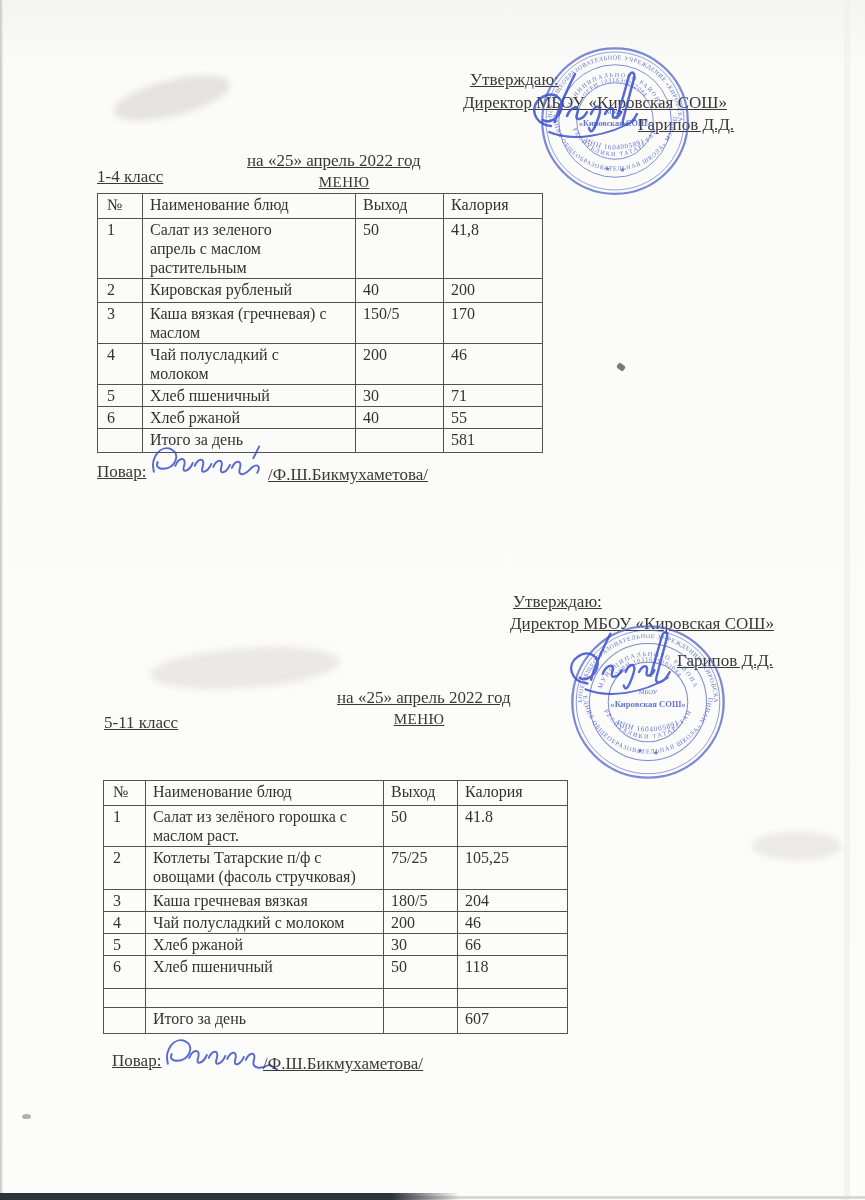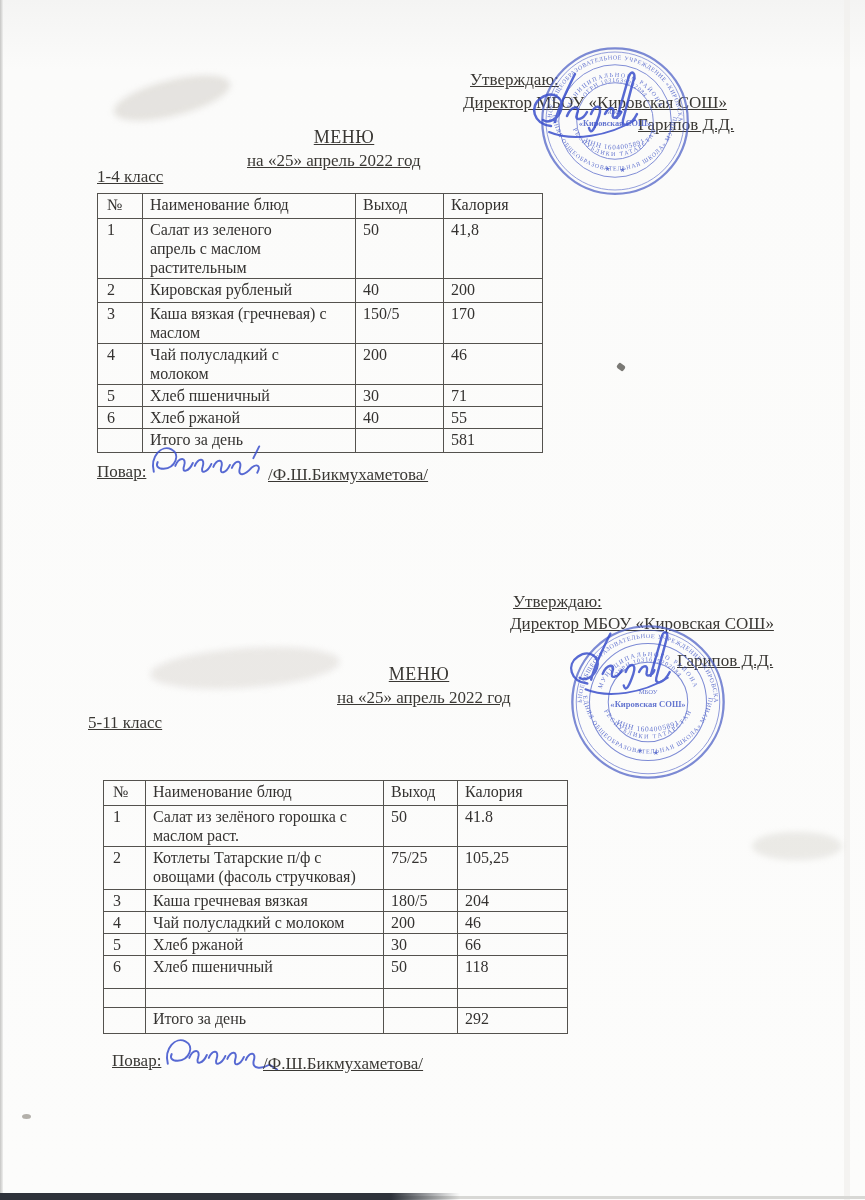--- a/index.html
+++ b/index.html
@@ -5,21 +5,21 @@
   html,body{margin:0;padding:0;background:#e8e8e6;}
   #page{
     position:relative;width:865px;height:1200px;overflow:hidden;
     background:linear-gradient(180deg,#f4f4f3 0px,#fbfbfa 70px,#fcfcfb 100%);
     font-family:"Liberation Serif","DejaVu Serif",serif;
     color:#35332f;
   }
   .abs{position:absolute;}
   .txt{white-space:nowrap;color:#3a3834;text-decoration:underline;}
   .t17{font-size:17px;}
-  .title{font-size:18px;letter-spacing:.5px;}
+  .title{font-size:15px;letter-spacing:.5px;margin-top:47px;}
   
   table.menu{border-collapse:collapse;table-layout:fixed;background:transparent;}
   table.menu td{
     border:1.6px solid #54524e;vertical-align:top;
     font-size:16px;line-height:19px;padding:1px 6px 1px 7px;
     color:#343230;white-space:pre-line;overflow:hidden;
   }
   table.menu td.num{padding-left:9px;}
   
   .h22 td{height:22px;} .h55 td{height:53px;} .h23 td{height:21px;}
@@ -217,21 +217,21 @@
       <path d="M46,50 C50,40 60,38 56,48 C53,56 62,54 66,46"></path>
       <path d="M70,48 C74,38 82,38 78,50 C74,62 70,70 68,62"></path>
       <path d="M84,48 C88,40 94,40 92,48 C90,54 98,52 100,46"></path>
       <path d="M96,52 L108,10 C110,4 116,6 112,16 L102,54 C100,62 110,60 116,48"></path>
       <path d="M28,66 C52,76 88,70 114,54" stroke-width="2"></path>
     </g>
   </svg>
 
   <div class="abs txt title" style="left:314px;top:664px;width:210px;text-align:center;">МЕНЮ</div>
   <div class="abs txt t17" style="left:337px;top:688px;">на «25» апрель 2022 год</div>
-  <div class="abs txt t17" style="left:88px;top:713px;">5-11 класс</div>
+  <div class="abs txt t17" style="left:104px;top:713px;">5-11 класс</div>
 
   <table class="menu abs" style="left:103px;top:780px;width:464px;">
     <colgroup>
         <col style="width:42px">
         <col style="width:238px">
         <col style="width:74px">
         <col style="width:110px">
       </colgroup>
     <tbody>
         <tr class="h22">
@@ -281,21 +281,21 @@
     <tr class="h18">
       <td class="num"></td>
       <td></td>
       <td></td>
       <td></td>
     </tr>
     <tr class="h25">
       <td class="num"></td>
       <td>Итого за день</td>
       <td></td>
-      <td>292</td>
+      <td>607</td>
     </tr>
   </tbody>
     </table>
 
   <div class="abs txt t17" style="left:112px;top:1051px;">Повар:</div>
   <svg class="sig" style="left:160px;top:1032px;" width="122" height="45" viewBox="0 0 125 45">
     <g fill="none" stroke="#3b50cc" stroke-width="2" stroke-linecap="round" opacity=".85">
       <path d="M8,32 C4,16 16,4 26,9 C36,14 30,28 18,29 C12,29 10,26 12,22"></path>
       <path d="M30,26 C34,16 42,17 39,26 C36,34 44,32 48,23"></path>
       <path d="M50,26 C54,17 61,18 58,27 C55,35 63,33 67,24"></path>

